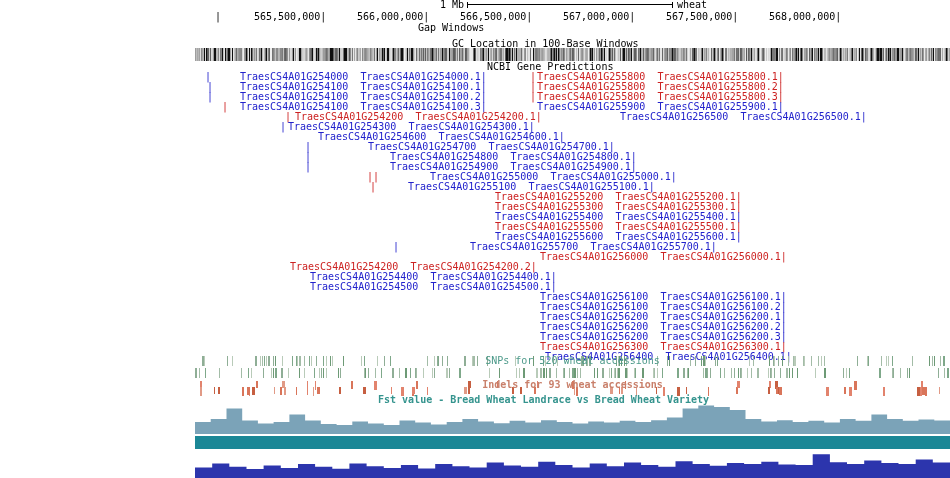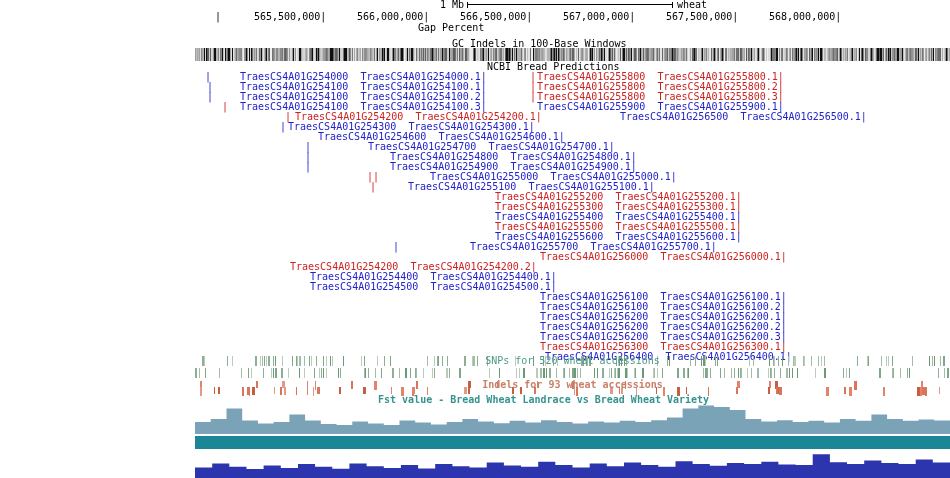--- a/index.html
+++ b/index.html
@@ -27,23 +27,23 @@
 <div id="page">
 
   <div class="abs" style="left:430px;top:0;width:34px;text-align:right">1 Mb</div>
   <div id="scalebar-line">
     <div class="hline"></div>
   </div>
   <div class="abs" style="left:677px;top:0">wheat</div>
 
   <div id="ruler" class="abs" style="left:0;top:12px;width:950px;height:10px"><span class="abs" style="left: 215px; top: 0px;">|</span><span class="abs" style="left: 254px; top: 0px;">565,500,000|</span><span class="abs" style="left: 357px; top: 0px;">566,000,000|</span><span class="abs" style="left: 460px; top: 0px;">566,500,000|</span><span class="abs" style="left: 563px; top: 0px;">567,000,000|</span><span class="abs" style="left: 666px; top: 0px;">567,500,000|</span><span class="abs" style="left: 769px; top: 0px;">568,000,000|</span></div>
 
-  <div class="abs" style="left:418px;top:23px">Gap Percent</div>
+  <div class="abs" style="left:418px;top:23px">Gap Windows</div>
 
-  <div class="abs" style="left:452px;top:39px">GC Indels in 100-Base Windows</div>
+  <div class="abs" style="left:452px;top:39px">GC Location in 100-Base Windows</div>
   <svg id="gc-band" class="band" style="top:48px" width="755" height="13">
       <rect x="0" y="0" width="1" height="13" fill="rgb(157,157,157)"></rect>
       <rect x="1" y="0" width="1" height="13" fill="rgb(190,190,190)"></rect>
       <rect x="2" y="0" width="1" height="13" fill="rgb(168,168,168)"></rect>
       <rect x="3" y="0" width="1" height="13" fill="rgb(183,183,183)"></rect>
       <rect x="4" y="0" width="1" height="13" fill="rgb(160,160,160)"></rect>
       <rect x="5" y="0" width="1" height="13" fill="rgb(222,222,222)"></rect>
       <rect x="6" y="0" width="1" height="13" fill="rgb(136,136,136)"></rect>
       <rect x="7" y="0" width="1" height="13" fill="rgb(165,165,165)"></rect>
       <rect x="8" y="0" width="1" height="13" fill="rgb(181,181,181)"></rect>
@@ -788,21 +788,21 @@
       <rect x="747" y="0" width="1" height="13" fill="rgb(170,170,170)"></rect>
       <rect x="748" y="0" width="1" height="13" fill="rgb(230,230,230)"></rect>
       <rect x="749" y="0" width="1" height="13" fill="rgb(201,201,201)"></rect>
       <rect x="750" y="0" width="1" height="13" fill="rgb(156,156,156)"></rect>
       <rect x="751" y="0" width="1" height="13" fill="rgb(15,15,15)"></rect>
       <rect x="752" y="0" width="1" height="13" fill="rgb(107,107,107)"></rect>
       <rect x="753" y="0" width="1" height="13" fill="rgb(206,206,206)"></rect>
       <rect x="754" y="0" width="1" height="13" fill="rgb(166,166,166)"></rect>
     </svg>
 
-  <div class="abs" style="left:487px;top:62px">NCBI Bread Predictions</div>
+  <div class="abs" style="left:487px;top:62px">NCBI Gene Predictions</div>
   <div id="gene-track" class="abs" style="left:0;top:72px;width:950px;height:290px"><span class="gene-item blue" style="left: 205px; top: 0px;">|</span><span class="gene-item blue" style="left: 240px; top: 0px;">TraesCS4A01G254000  TraesCS4A01G254000.1|</span><span class="gene-item red" style="left: 530px; top: 0px;">|</span><span class="gene-item red" style="left: 537px; top: 0px;">TraesCS4A01G255800  TraesCS4A01G255800.1|</span><span class="gene-item blue" style="left: 207px; top: 10px;">|</span><span class="gene-item blue" style="left: 240px; top: 10px;">TraesCS4A01G254100  TraesCS4A01G254100.1|</span><span class="gene-item red" style="left: 530px; top: 10px;">|</span><span class="gene-item red" style="left: 537px; top: 10px;">TraesCS4A01G255800  TraesCS4A01G255800.2|</span><span class="gene-item blue" style="left: 207px; top: 20px;">|</span><span class="gene-item blue" style="left: 240px; top: 20px;">TraesCS4A01G254100  TraesCS4A01G254100.2|</span><span class="gene-item red" style="left: 530px; top: 20px;">|</span><span class="gene-item red" style="left: 537px; top: 20px;">TraesCS4A01G255800  TraesCS4A01G255800.3|</span><span class="gene-item red" style="left: 222px; top: 30px;">|</span><span class="gene-item blue" style="left: 240px; top: 30px;">TraesCS4A01G254100  TraesCS4A01G254100.3|</span><span class="gene-item blue" style="left: 537px; top: 30px;">TraesCS4A01G255900  TraesCS4A01G255900.1|</span><span class="gene-item red" style="left: 285px; top: 40px;">|</span><span class="gene-item red" style="left: 295px; top: 40px;">TraesCS4A01G254200  TraesCS4A01G254200.1|</span><span class="gene-item blue" style="left: 620px; top: 40px;">TraesCS4A01G256500  TraesCS4A01G256500.1|</span><span class="gene-item blue" style="left: 280px; top: 50px;">|</span><span class="gene-item blue" style="left: 288px; top: 50px;">TraesCS4A01G254300  TraesCS4A01G254300.1|</span><span class="gene-item blue" style="left: 318px; top: 60px;">TraesCS4A01G254600  TraesCS4A01G254600.1|</span><span class="gene-item blue" style="left: 305px; top: 70px;">|</span><span class="gene-item blue" style="left: 368px; top: 70px;">TraesCS4A01G254700  TraesCS4A01G254700.1|</span><span class="gene-item blue" style="left: 305px; top: 80px;">|</span><span class="gene-item blue" style="left: 390px; top: 80px;">TraesCS4A01G254800  TraesCS4A01G254800.1|</span><span class="gene-item blue" style="left: 305px; top: 90px;">|</span><span class="gene-item blue" style="left: 390px; top: 90px;">TraesCS4A01G254900  TraesCS4A01G254900.1|</span><span class="gene-item red" style="left: 367px; top: 100px;">||</span><span class="gene-item blue" style="left: 430px; top: 100px;">TraesCS4A01G255000  TraesCS4A01G255000.1|</span><span class="gene-item red" style="left: 370px; top: 110px;">|</span><span class="gene-item blue" style="left: 408px; top: 110px;">TraesCS4A01G255100  TraesCS4A01G255100.1|</span><span class="gene-item red" style="left: 495px; top: 120px;">TraesCS4A01G255200  TraesCS4A01G255200.1|</span><span class="gene-item red" style="left: 495px; top: 130px;">TraesCS4A01G255300  TraesCS4A01G255300.1|</span><span class="gene-item blue" style="left: 495px; top: 140px;">TraesCS4A01G255400  TraesCS4A01G255400.1|</span><span class="gene-item red" style="left: 495px; top: 150px;">TraesCS4A01G255500  TraesCS4A01G255500.1|</span><span class="gene-item blue" style="left: 495px; top: 160px;">TraesCS4A01G255600  TraesCS4A01G255600.1|</span><span class="gene-item blue" style="left: 393px; top: 170px;">|</span><span class="gene-item blue" style="left: 470px; top: 170px;">TraesCS4A01G255700  TraesCS4A01G255700.1|</span><span class="gene-item red" style="left: 540px; top: 180px;">TraesCS4A01G256000  TraesCS4A01G256000.1|</span><span class="gene-item red" style="left: 290px; top: 190px;">TraesCS4A01G254200  TraesCS4A01G254200.2|</span><span class="gene-item blue" style="left: 310px; top: 200px;">TraesCS4A01G254400  TraesCS4A01G254400.1|</span><span class="gene-item blue" style="left: 310px; top: 210px;">TraesCS4A01G254500  TraesCS4A01G254500.1|</span><span class="gene-item blue" style="left: 540px; top: 220px;">TraesCS4A01G256100  TraesCS4A01G256100.1|</span><span class="gene-item blue" style="left: 540px; top: 230px;">TraesCS4A01G256100  TraesCS4A01G256100.2|</span><span class="gene-item blue" style="left: 540px; top: 240px;">TraesCS4A01G256200  TraesCS4A01G256200.1|</span><span class="gene-item blue" style="left: 540px; top: 250px;">TraesCS4A01G256200  TraesCS4A01G256200.2|</span><span class="gene-item blue" style="left: 540px; top: 260px;">TraesCS4A01G256200  TraesCS4A01G256200.3|</span><span class="gene-item red" style="left: 540px; top: 270px;">TraesCS4A01G256300  TraesCS4A01G256300.1|</span><span class="gene-item blue" style="left: 545px; top: 280px;">TraesCS4A01G256400  TraesCS4A01G256400.1|</span></div>
 
   <div id="snp-track" class="band" style="top:355px;height:24px">
     <svg id="snp-ticks" width="755" height="24">
         <rect x="8" y="1" width="2" height="10" fill="#b9cbb9"></rect>
         <rect x="392" y="1" width="1" height="10" fill="#a3bca7"></rect>
         <rect x="416" y="13" width="1" height="10" fill="#7fa88a"></rect>
         <rect x="575" y="13" width="1" height="10" fill="#a3bca7"></rect>
         <rect x="220" y="13" width="1" height="10" fill="#8fae96"></rect>
         <rect x="186" y="13" width="1" height="10" fill="#7fa88a"></rect>

